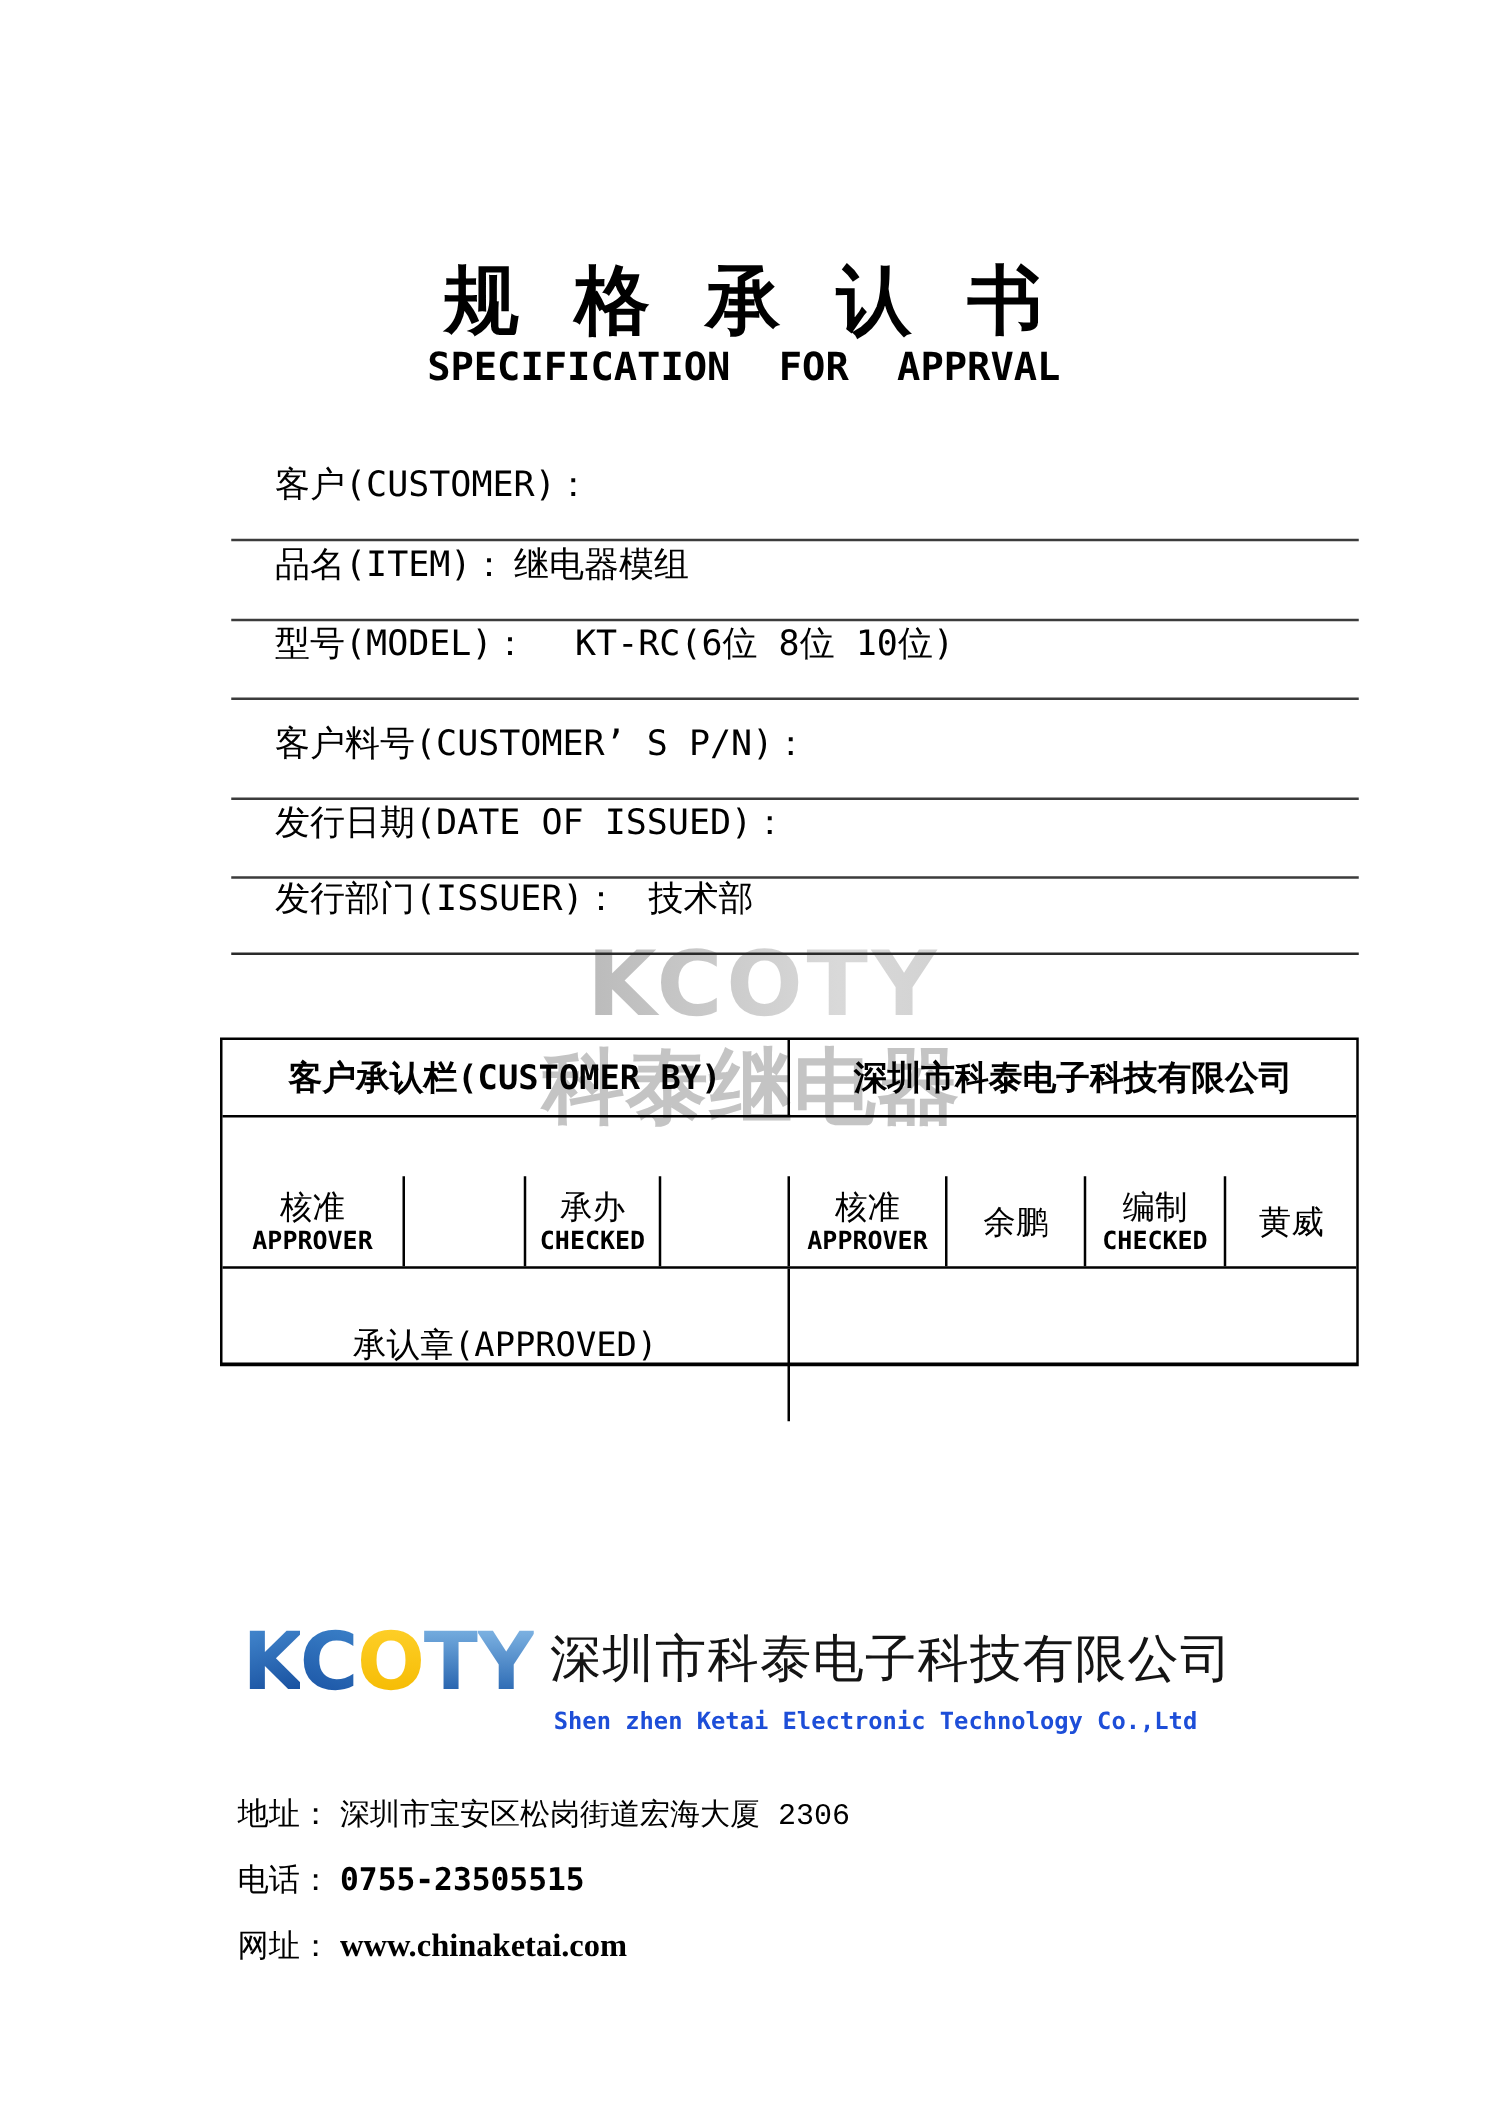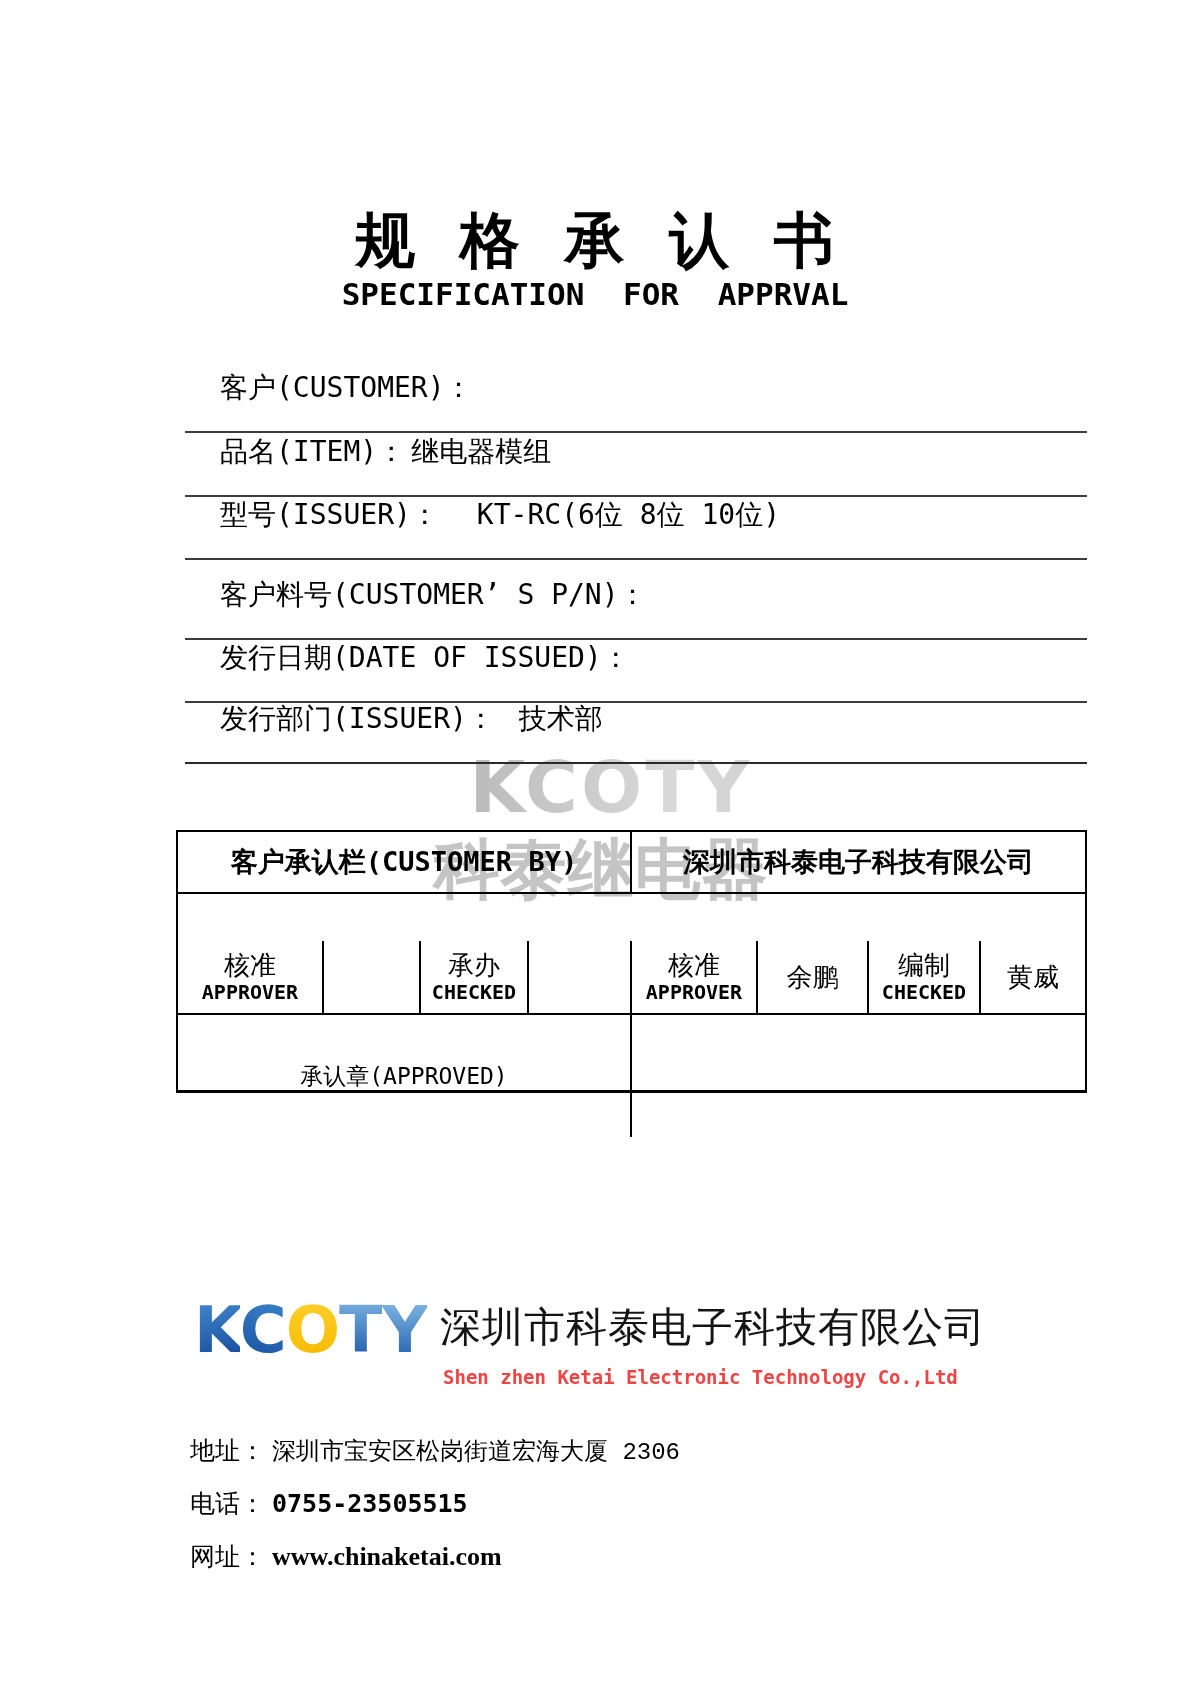--- a/index.html
+++ b/index.html
@@ -81,21 +81,21 @@
   .t-cell{
     box-sizing:border-box;
     display:flex;flex-direction:column;align-items:center;justify-content:center;
     text-align:center;overflow:hidden;
   }
   .t-cell.bordered{border-right:2px solid #000;}
   .header .t-cell{font-size:27px;font-weight:700;white-space:nowrap;}
   .header .t-cell .latin{font-family:"DejaVu Sans Mono",monospace;}
   .mid .cn{font-size:26px;font-weight:500;line-height:30px;white-space:nowrap;}
   .mid .en{font-family:"DejaVu Sans Mono",monospace;font-size:20px;font-weight:600;line-height:24px;white-space:nowrap;}
-  .stamp .t-cell{font-size:23px;font-weight:500;white-space:nowrap;}
+  .stamp .t-cell{font-size:27px;font-weight:500;white-space:nowrap;}
   .stamp .t-cell .latin-mix{font-family:"DejaVu Sans Mono",monospace;}
 
   
   .logo{
     position:absolute;left:194px;top:1296px;z-index:2;
     font-family:"DejaVu Sans",sans-serif;
     font-size:64px;line-height:68px;font-weight:800;letter-spacing:-1px;
     white-space:nowrap;
   }
   .logo .ltr{-webkit-background-clip:text;background-clip:text;color:transparent;}
@@ -106,21 +106,21 @@
   .logo .ltr.b4{background-image:linear-gradient(180deg,#8fc2ec 0%,#2261ae 90%);-webkit-background-clip:text;background-clip:text;}
   .company-cn{
     position:absolute;left:440px;top:1303px;z-index:2;
     font-size:41px;line-height:48px;font-weight:400;letter-spacing:1px;
     color:#141414;white-space:nowrap;
   }
   .company-en{
     position:absolute;left:443px;top:1364px;z-index:2;
     font-family:"DejaVu Sans Mono",monospace;
     font-size:19px;line-height:26px;font-weight:600;
-    color:#ef4444;white-space:nowrap;
+    color:#1d4ed8;white-space:nowrap;
   }
 
   
   .contact{position:absolute;left:190px;top:1434px;z-index:2;}
   .contact-row{display:flex;align-items:baseline;height:53px;}
   .contact-label{
     width:82px;
     font-family:"Liberation Serif","DejaVu Serif",serif;
     font-size:25px;font-weight:500;white-space:nowrap;
   }
@@ -142,21 +142,21 @@
   <div class="spec-form">
     <div class="form-row r1">
       <span class="label">客户(CUSTOMER)：</span>
       <span class="value"></span>
     </div>
     <div class="form-row r2">
       <span class="label">品名(ITEM)：</span>
       <span class="value">继电器模组</span>
     </div>
     <div class="form-row r3">
-      <span class="label">型号(ISSUER)：</span>
+      <span class="label">型号(MODEL)：</span>
       <span class="value">KT-RC(6位 8位 10位)</span>
     </div>
     <div class="form-row r4">
       <span class="label">客户料号(CUSTOMER’ S P/N)：</span>
       <span class="value"></span>
     </div>
     <div class="form-row r6">
       <span class="label">发行日期(DATE OF ISSUED)：</span>
       <span class="value"></span>
     </div>

